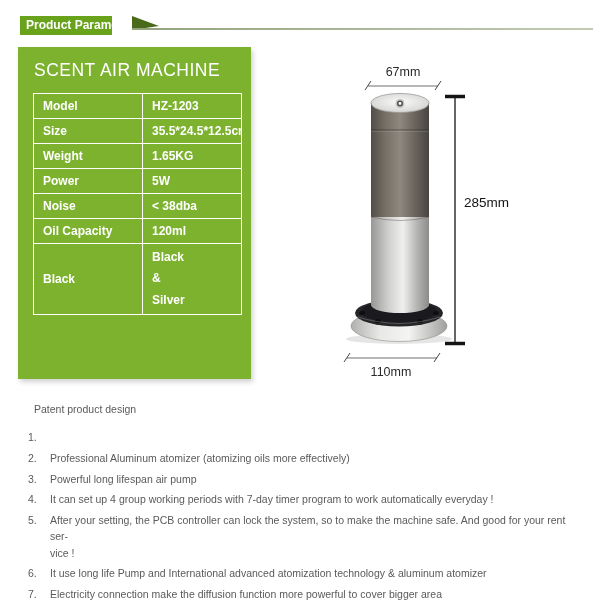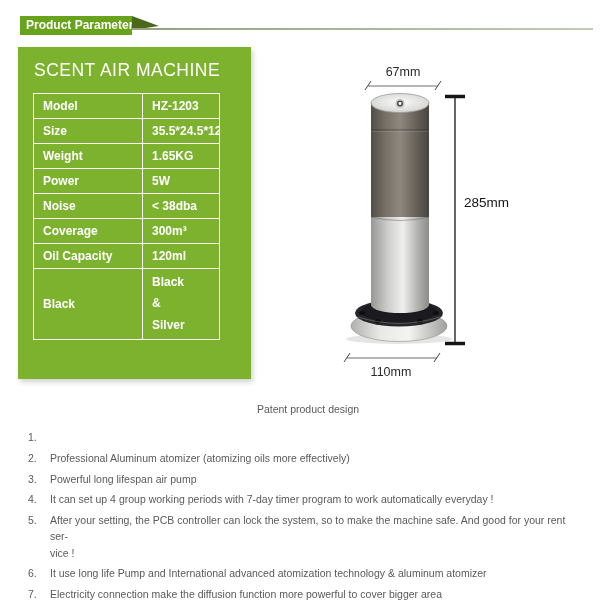--- a/index.html
+++ b/index.html
@@ -2,21 +2,21 @@
 <html><head>
 <meta charset="utf-8">
 <style>
   html,body{margin:0;padding:0;}
   body{
     width:600px;height:600px;position:relative;background:#ffffff;
     font-family:"Liberation Sans", sans-serif;overflow:hidden;
   }
   
   .banner{
-    position:absolute;left:20px;top:16px;width:112px;height:19px;
+    position:absolute;left:20px;top:16px;width:92px;height:19px;
     background:#69a31c;color:#fff;font-size:12px;font-weight:700;
     line-height:19px;padding-left:6px;box-sizing:border-box;white-space:nowrap;
   }
   .swoosh{
     position:absolute;left:132px;top:16px;width:27px;height:14px;
     background:#4a691b;clip-path:polygon(0 0,100% 72%,0 100%);
   }
   .header-line{
     position:absolute;left:132px;top:28px;width:461px;height:2px;
     background:linear-gradient(90deg,#93a37e,#c3cbb5);
@@ -24,39 +24,39 @@
   
   .panel{
     position:absolute;left:18px;top:47px;width:233px;height:332px;
     background:#7cb22e;box-shadow:2px 3px 5px rgba(0,0,0,.18);
   }
   .panel-title{
     position:absolute;left:16px;top:13px;font-size:17.5px;font-weight:400;
     color:#fff;letter-spacing:.5px;white-space:nowrap;
   }
   table.spec{
-    position:absolute;left:15px;top:46px;width:187px;border-collapse:collapse;
+    position:absolute;left:15px;top:46px;width:209px;border-collapse:collapse;
     table-layout:fixed;
   }
   table.spec td{
     border:1px solid #ffffff;color:#ffffff;font-size:12px;font-weight:700;
     height:24px;padding:0 2px 0 9px;overflow:hidden;
   }
   table.spec td.lbl{width:97px;}
   table.spec tr.color-row td{height:70px;}
   table.spec td.multiline{white-space:pre-line;line-height:1.8;}
   
   .figure{position:absolute;left:320px;top:55px;width:280px;height:340px;}
   .figure text{font-family:"Liberation Sans",sans-serif;}
   
   .notes{
     position:absolute;left:20px;top:401px;width:562px;
     color:#5a5a5a;font-size:10.5px;
   }
-  .notes-heading{margin:0 0 12px 14px;line-height:16px;text-align:center;}
+  .notes-heading{margin:0 0 12px 14px;line-height:16px;}
   .note{display:flex;margin-bottom:4.5px;line-height:1.55;}
   .note .num{flex:none;width:30px;box-sizing:border-box;padding-left:8px;}
   .note .txt{white-space:pre-line;}
 </style>
 </head>
 <body>
 
 <div class="banner">
   <span>Product Parameter</span>
 </div>
@@ -79,24 +79,20 @@
       <td class="lbl">Weight</td>
       <td>1.65KG</td>
     </tr>
     <tr>
       <td class="lbl">Power</td>
       <td>5W</td>
     </tr>
     <tr>
       <td class="lbl">Noise</td>
       <td>&lt; 38dba</td>
-    </tr>
-    <tr>
-      <td class="lbl">Coverage</td>
-      <td>300m³</td>
     </tr>
     <tr>
       <td class="lbl">Oil Capacity</td>
       <td>120ml</td>
     </tr>
     <tr class="color-row">
       <td class="lbl">Black</td>
       <td class="multiline">Black
 &amp;
 Silver</td>

